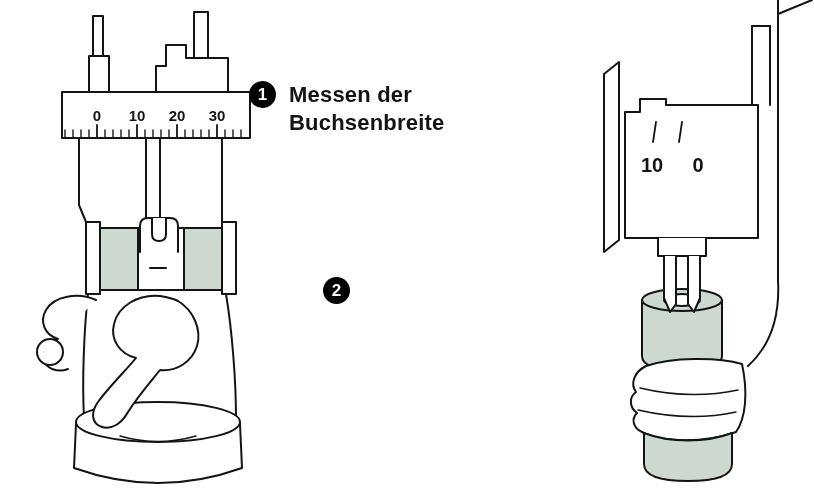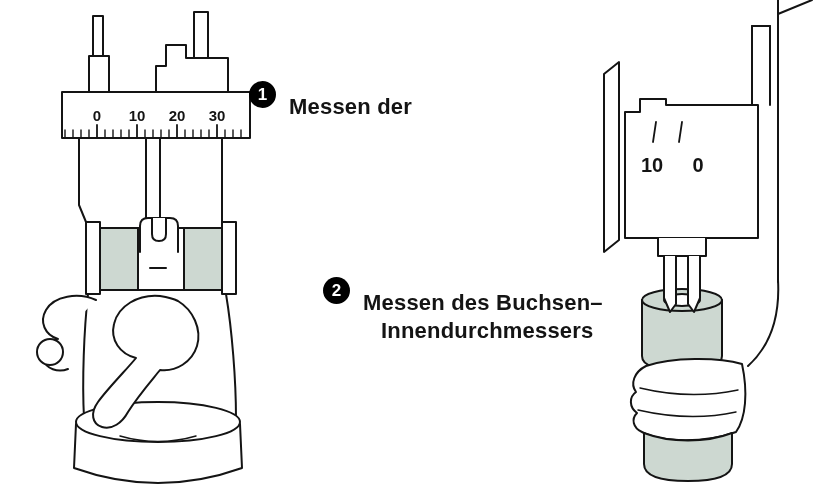--- a/index.html
+++ b/index.html
@@ -32,21 +32,20 @@
     border-radius:50%;
     background:var(--badge-bg);
     color:var(--badge-text);
     font:700 17px/27px "Liberation Sans",sans-serif;
     text-align:center;
   }
   .lines{
     font:700 22px/1.25 "Liberation Sans",sans-serif;
     color:var(--text);
     letter-spacing:.2px;
-    margin-top:12px;
   }
   .lines .indent{margin-left:18px;}
   .scale-num{
     font:700 15px "Liberation Sans",sans-serif;
     fill:var(--line);
     text-anchor:middle;
   }
   .scale-num-lg{
     font:700 20px "Liberation Sans",sans-serif;
     fill:var(--line);
@@ -132,24 +131,21 @@
       <path fill="#fff" d="M742,364 C748,392 746,418 736,432 C706,443 662,443 642,432 C633,428 631,419 637,413 C629,407 629,397 636,392 C630,384 634,372 646,366 C672,357 718,357 742,364 Z"></path>
       <path stroke-width="1.5" d="M640,388 Q690,400 738,390 M638,410 Q690,422 736,412"></path>
       <path fill="var(--bushing-fill)" d="M644,433 V464 Q644,481 688,481 Q732,481 732,464 V433 C706,443 670,443 644,433 Z"></path>
     </g>
   </svg>
 
   <div class="step" style="left:249px; top:81px;">
     <div class="badge">1</div>
     <div class="lines">
       <div>Messen der</div>
+      <div>Buchsenbreite</div>
     </div>
   </div>
 
   <div class="step" style="left:323px; top:277px;">
     <div class="badge">2</div>
-    <div class="lines">
-      <div>Messen des Buchsen–</div>
-      <div class="indent">Innendurchmessers</div>
-    </div>
   </div>
 
 </div>
 
 </body></html>

